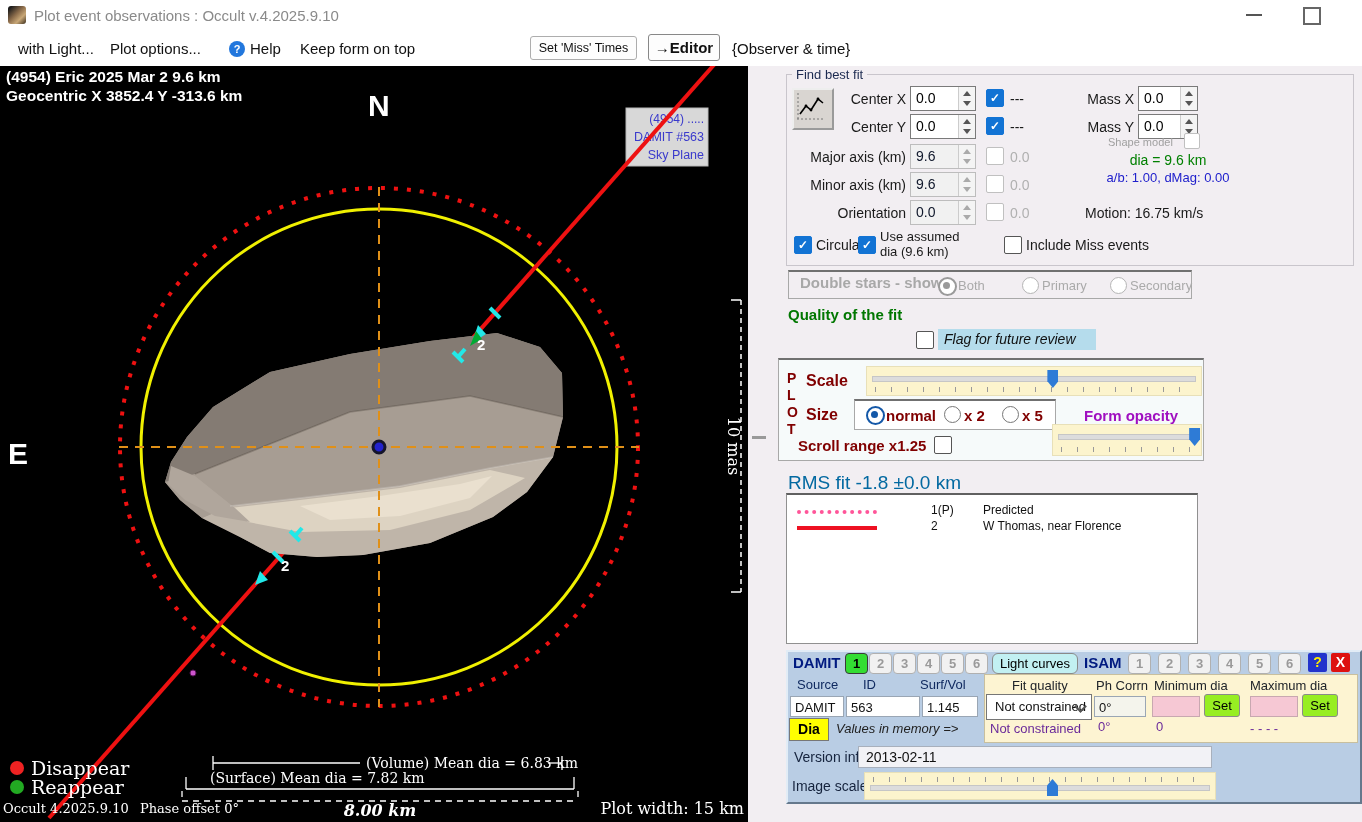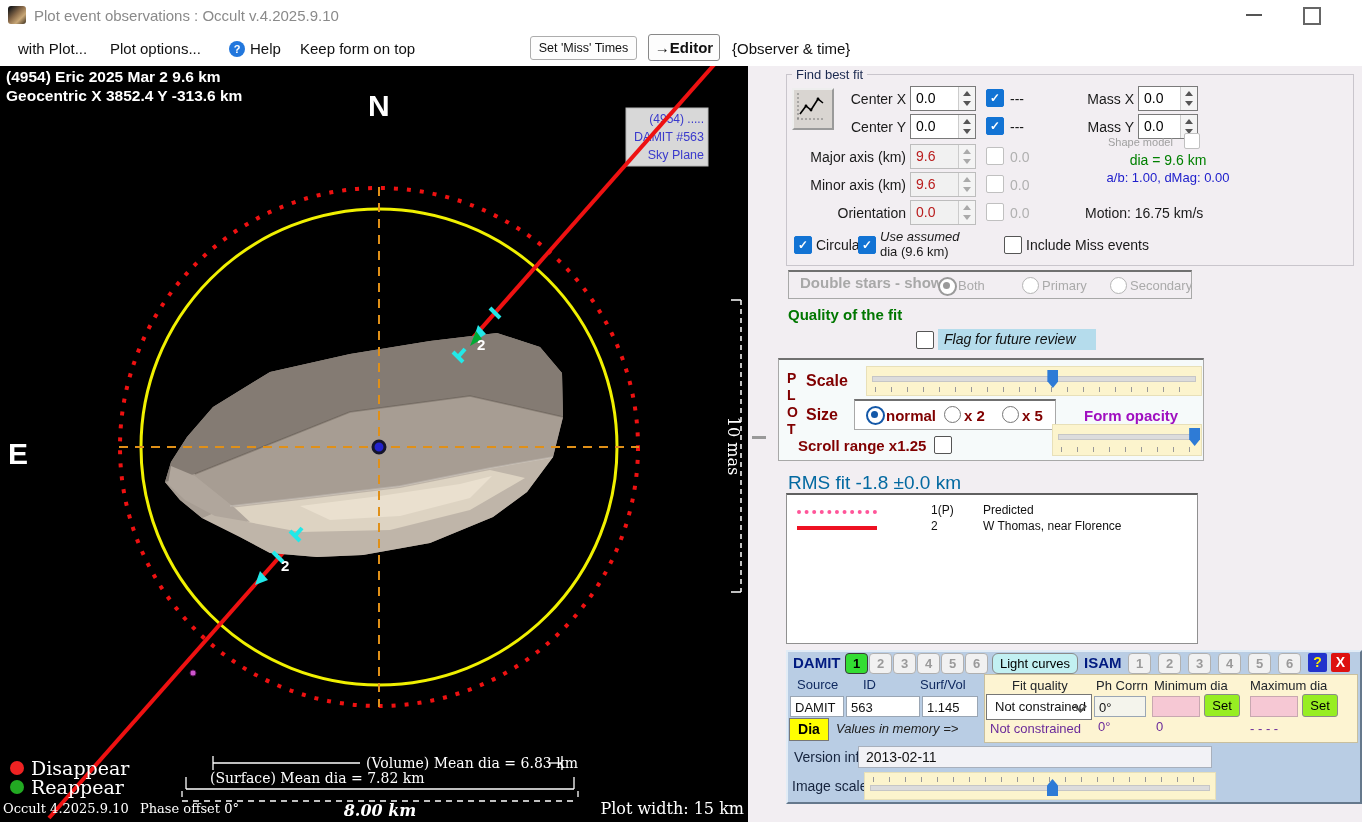--- a/index.html
+++ b/index.html
@@ -21,21 +21,21 @@
   .helpicon::after{content:"?";}
   .tbtn{border:1px solid #adadad;border-radius:3px;background:#fdfdfd;text-align:center;color:#111;}
   
   .lbl{font-size:14px;color:#1a1a1a;white-space:nowrap;}
   .rlbl{font-size:14px;color:#1a1a1a;text-align:right;white-space:nowrap;}
   .spin{height:23px;border:1px solid #7a7a7a;background:#fff;font-size:14px;color:#000;}
   .spin .v{position:absolute;left:5px;top:3px;}
   .spin .btns{position:absolute;right:0;top:0;bottom:0;width:16px;border-left:1px solid #ccc;background:#f4f4f4;}
   .spin .up{position:absolute;left:4px;top:4px;width:0;height:0;border-left:4px solid transparent;border-right:4px solid transparent;border-bottom:5px solid #555;}
   .spin .dn{position:absolute;left:4px;bottom:4px;width:0;height:0;border-left:4px solid transparent;border-right:4px solid transparent;border-top:5px solid #555;}
-  .spin.dis{background:#f1f1f1;border-color:#bdbdbd;color:#b91c1c;}
+  .spin.dis{background:#f1f1f1;border-color:#bdbdbd;color:#0f172a;}
   .spin.dis .up{border-bottom-color:#aaa}.spin.dis .dn{border-top-color:#aaa}
   .cb{width:16px;height:16px;border:1px solid #555;border-radius:2px;background:#fff;}
   .cb.on{background:#1273d4;border-color:#1273d4;color:#fff;font:bold 12px/16px "Liberation Sans",sans-serif;text-align:center;}
   .cb.on::after{content:"\2713";}
   .cb.dis{border-color:#c0c0c0;}
   .rd{width:15px;height:15px;border:1px solid #777;border-radius:50%;background:#fff;}
   .rd.on{border:2px solid #1458a8;}
   .rd.on::after{content:"";position:absolute;left:3px;top:3px;width:7px;height:7px;border-radius:50%;background:#1458a8;}
   .rd.gray{border-color:#b5b5b5;}
   .rd.gray.on{border:2px solid #9a9a9a;}
@@ -75,21 +75,21 @@
 
 <div class="app">
 
   <div class="abs titlebar"></div>
   <div class="abs appicon"></div>
   <div class="abs wtitle">Plot event observations : Occult v.4.2025.9.10</div>
   <div class="abs minbtn"></div>
   <div class="abs maxbtn"></div>
 
   <div class="abs menubar"></div>
-  <div class="abs mitem" style="left:18px;">with Plot...</div>
+  <div class="abs mitem" style="left:18px;">with Light...</div>
   <div class="abs mitem" style="left:110px;">Plot options...</div>
   <div class="abs helpicon"></div>
   <div class="abs mitem" style="left:250px;">Help</div>
   <div class="abs mitem" style="left:300px;">Keep form on top</div>
   <div class="abs mitem" style="left:443px;margin-top:43px;">Exit</div>
   <div class="abs tbtn" style="left:530px;top:36px;width:105px;height:22px;font-size:12.5px;line-height:22px;">Set 'Miss' Times</div>
   <div class="abs tbtn" style="left:648px;top:34px;width:70px;height:25px;font-weight:bold;font-size:15px;line-height:25px;border-color:#888;">→Editor</div>
   <div class="abs mitem" style="left:732px;">{Observer &amp; time}</div>
 
   <div class="abs" style="left:0;top:66px;width:748px;height:756px;background:#000;">
@@ -269,21 +269,21 @@
         <i class="dn"></i>
       </span>
   </div>
   <div class="abs cb dis" style="left:986px;top:203px;"></div>
   <div class="abs lbl" style="left:1010px;top:205px;color:#b0b0b0;">0.0</div>
   <div class="abs lbl" style="left:1085px;top:205px;">Motion: 16.75 km/s</div>
 
   <div class="abs cb on" style="left:794px;top:236px;"></div>
   <div class="abs lbl" style="left:816px;top:237px;">Circular</div>
   <div class="abs cb on" style="left:858px;top:236px;"></div>
-  <div class="abs" style="left:880px;top:229px;font-size:13px;color:#1a1a1a;font-style:italic;">Use assumed</div>
+  <div class="abs" style="left:880px;top:229px;font-size:13px;color:#1a1a1a;">Use assumed</div>
   <div class="abs" style="left:880px;top:244px;font-size:13px;color:#1a1a1a;">dia (9.6 km)</div>
   <div class="abs cb" style="left:1004px;top:236px;"></div>
   <div class="abs lbl" style="left:1026px;top:237px;">Include Miss events</div>
 
   <div class="abs sunken" style="left:788px;top:270px;width:402px;height:26px;"></div>
   <div class="abs" style="left:800px;top:274px;font-size:15px;font-weight:bold;color:#a8a8a8;">Double stars - show</div>
   <div class="abs rd gray on" style="left:938px;top:277px;"></div>
   <div class="abs" style="left:958px;top:278px;font-size:13px;color:#aaa;">Both</div>
   <div class="abs rd gray" style="left:1022px;top:277px;"></div>
   <div class="abs" style="left:1042px;top:278px;font-size:13px;color:#aaa;">Primary</div>

